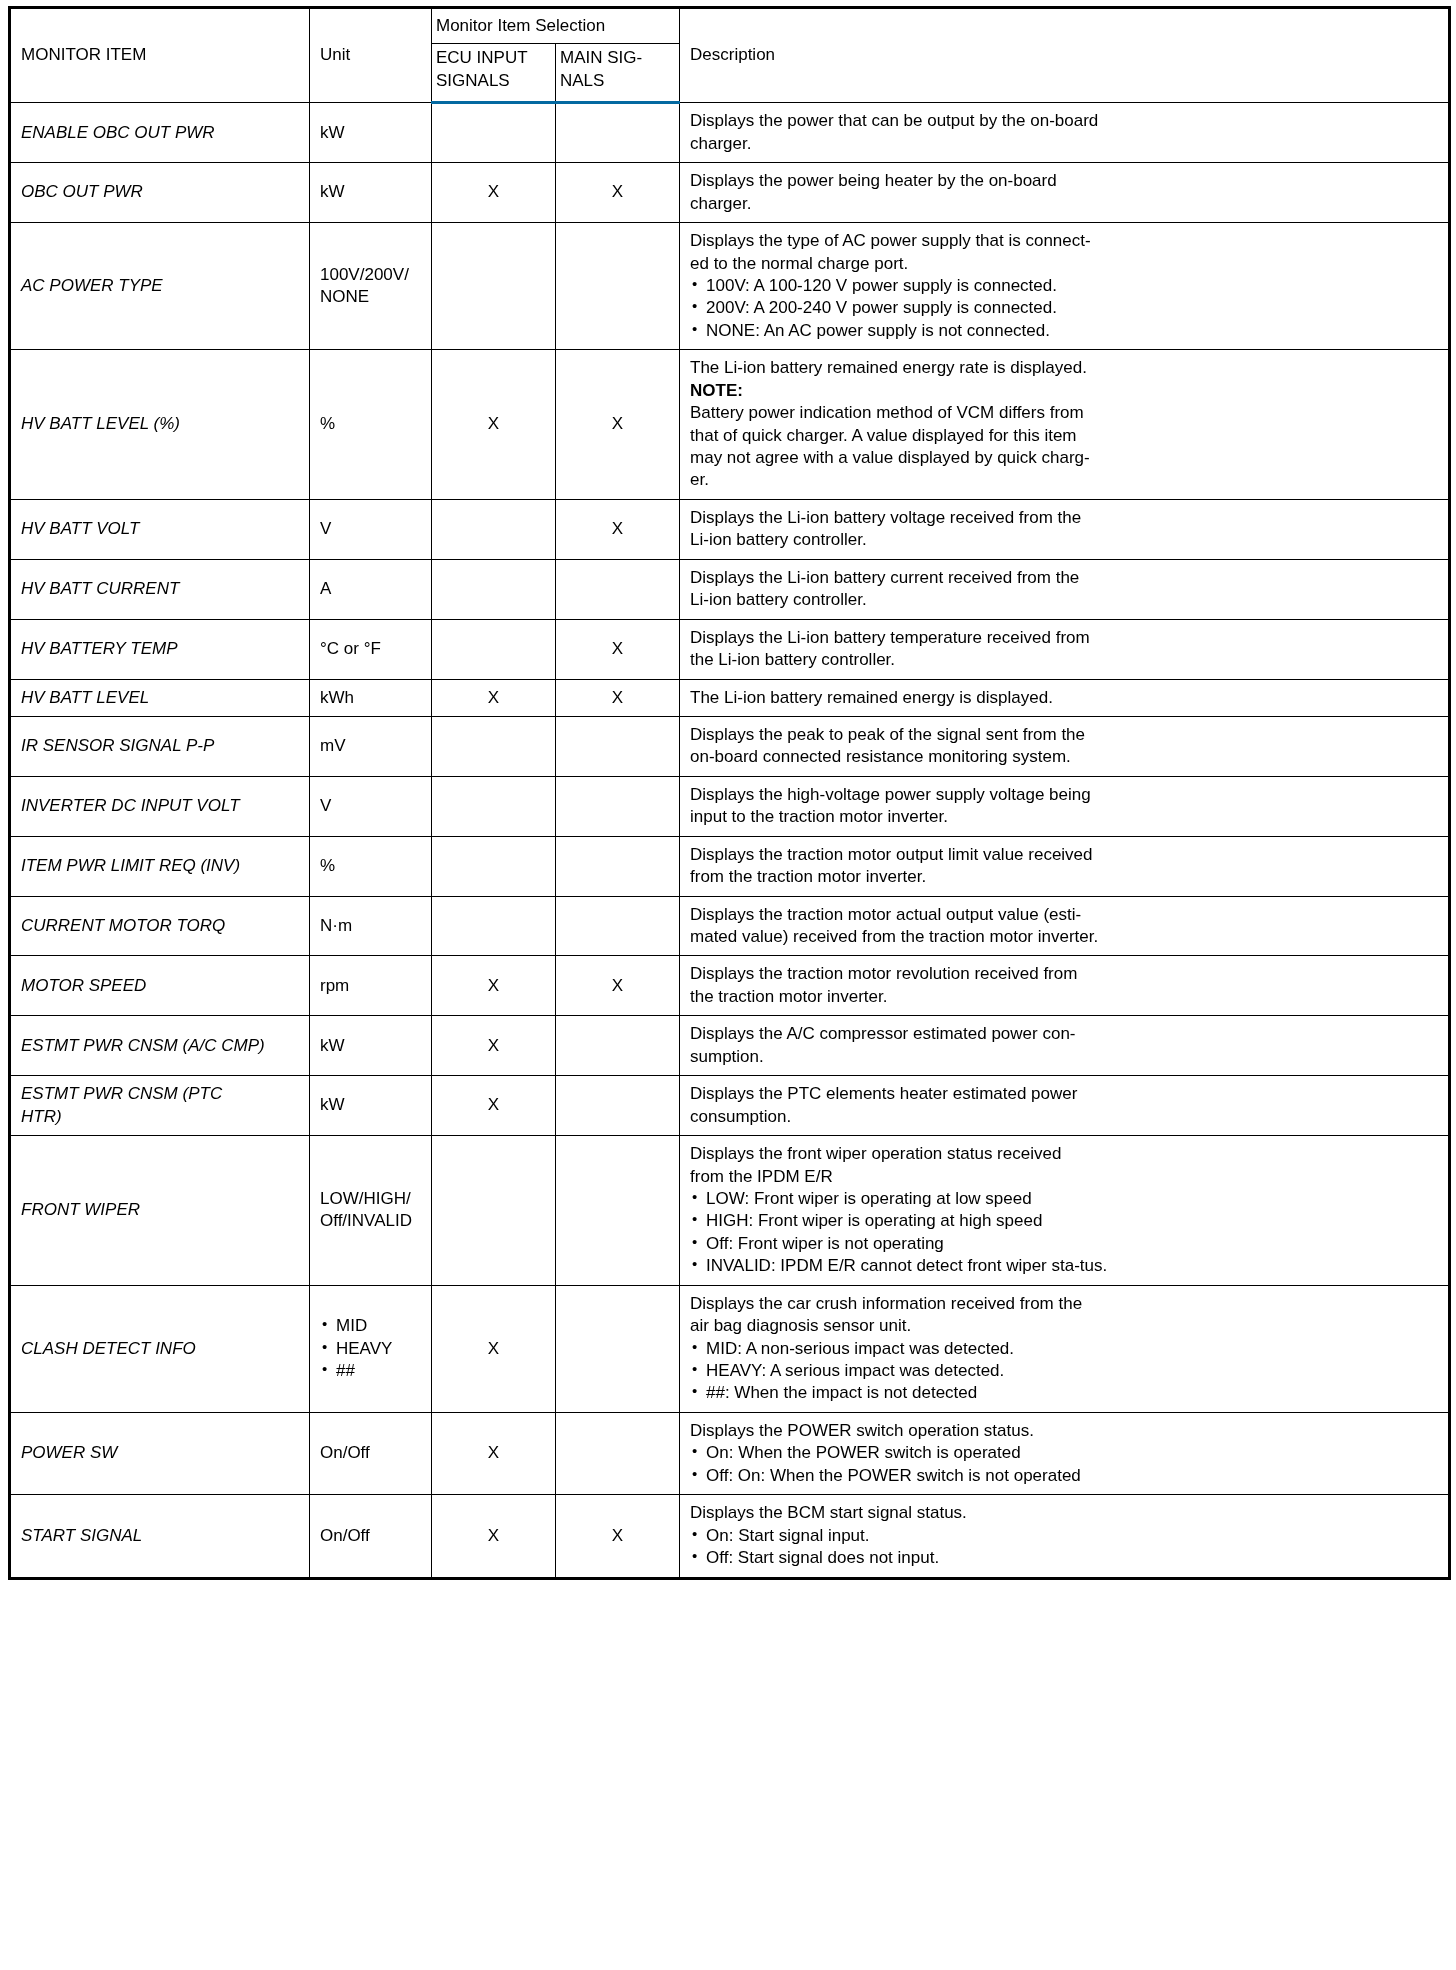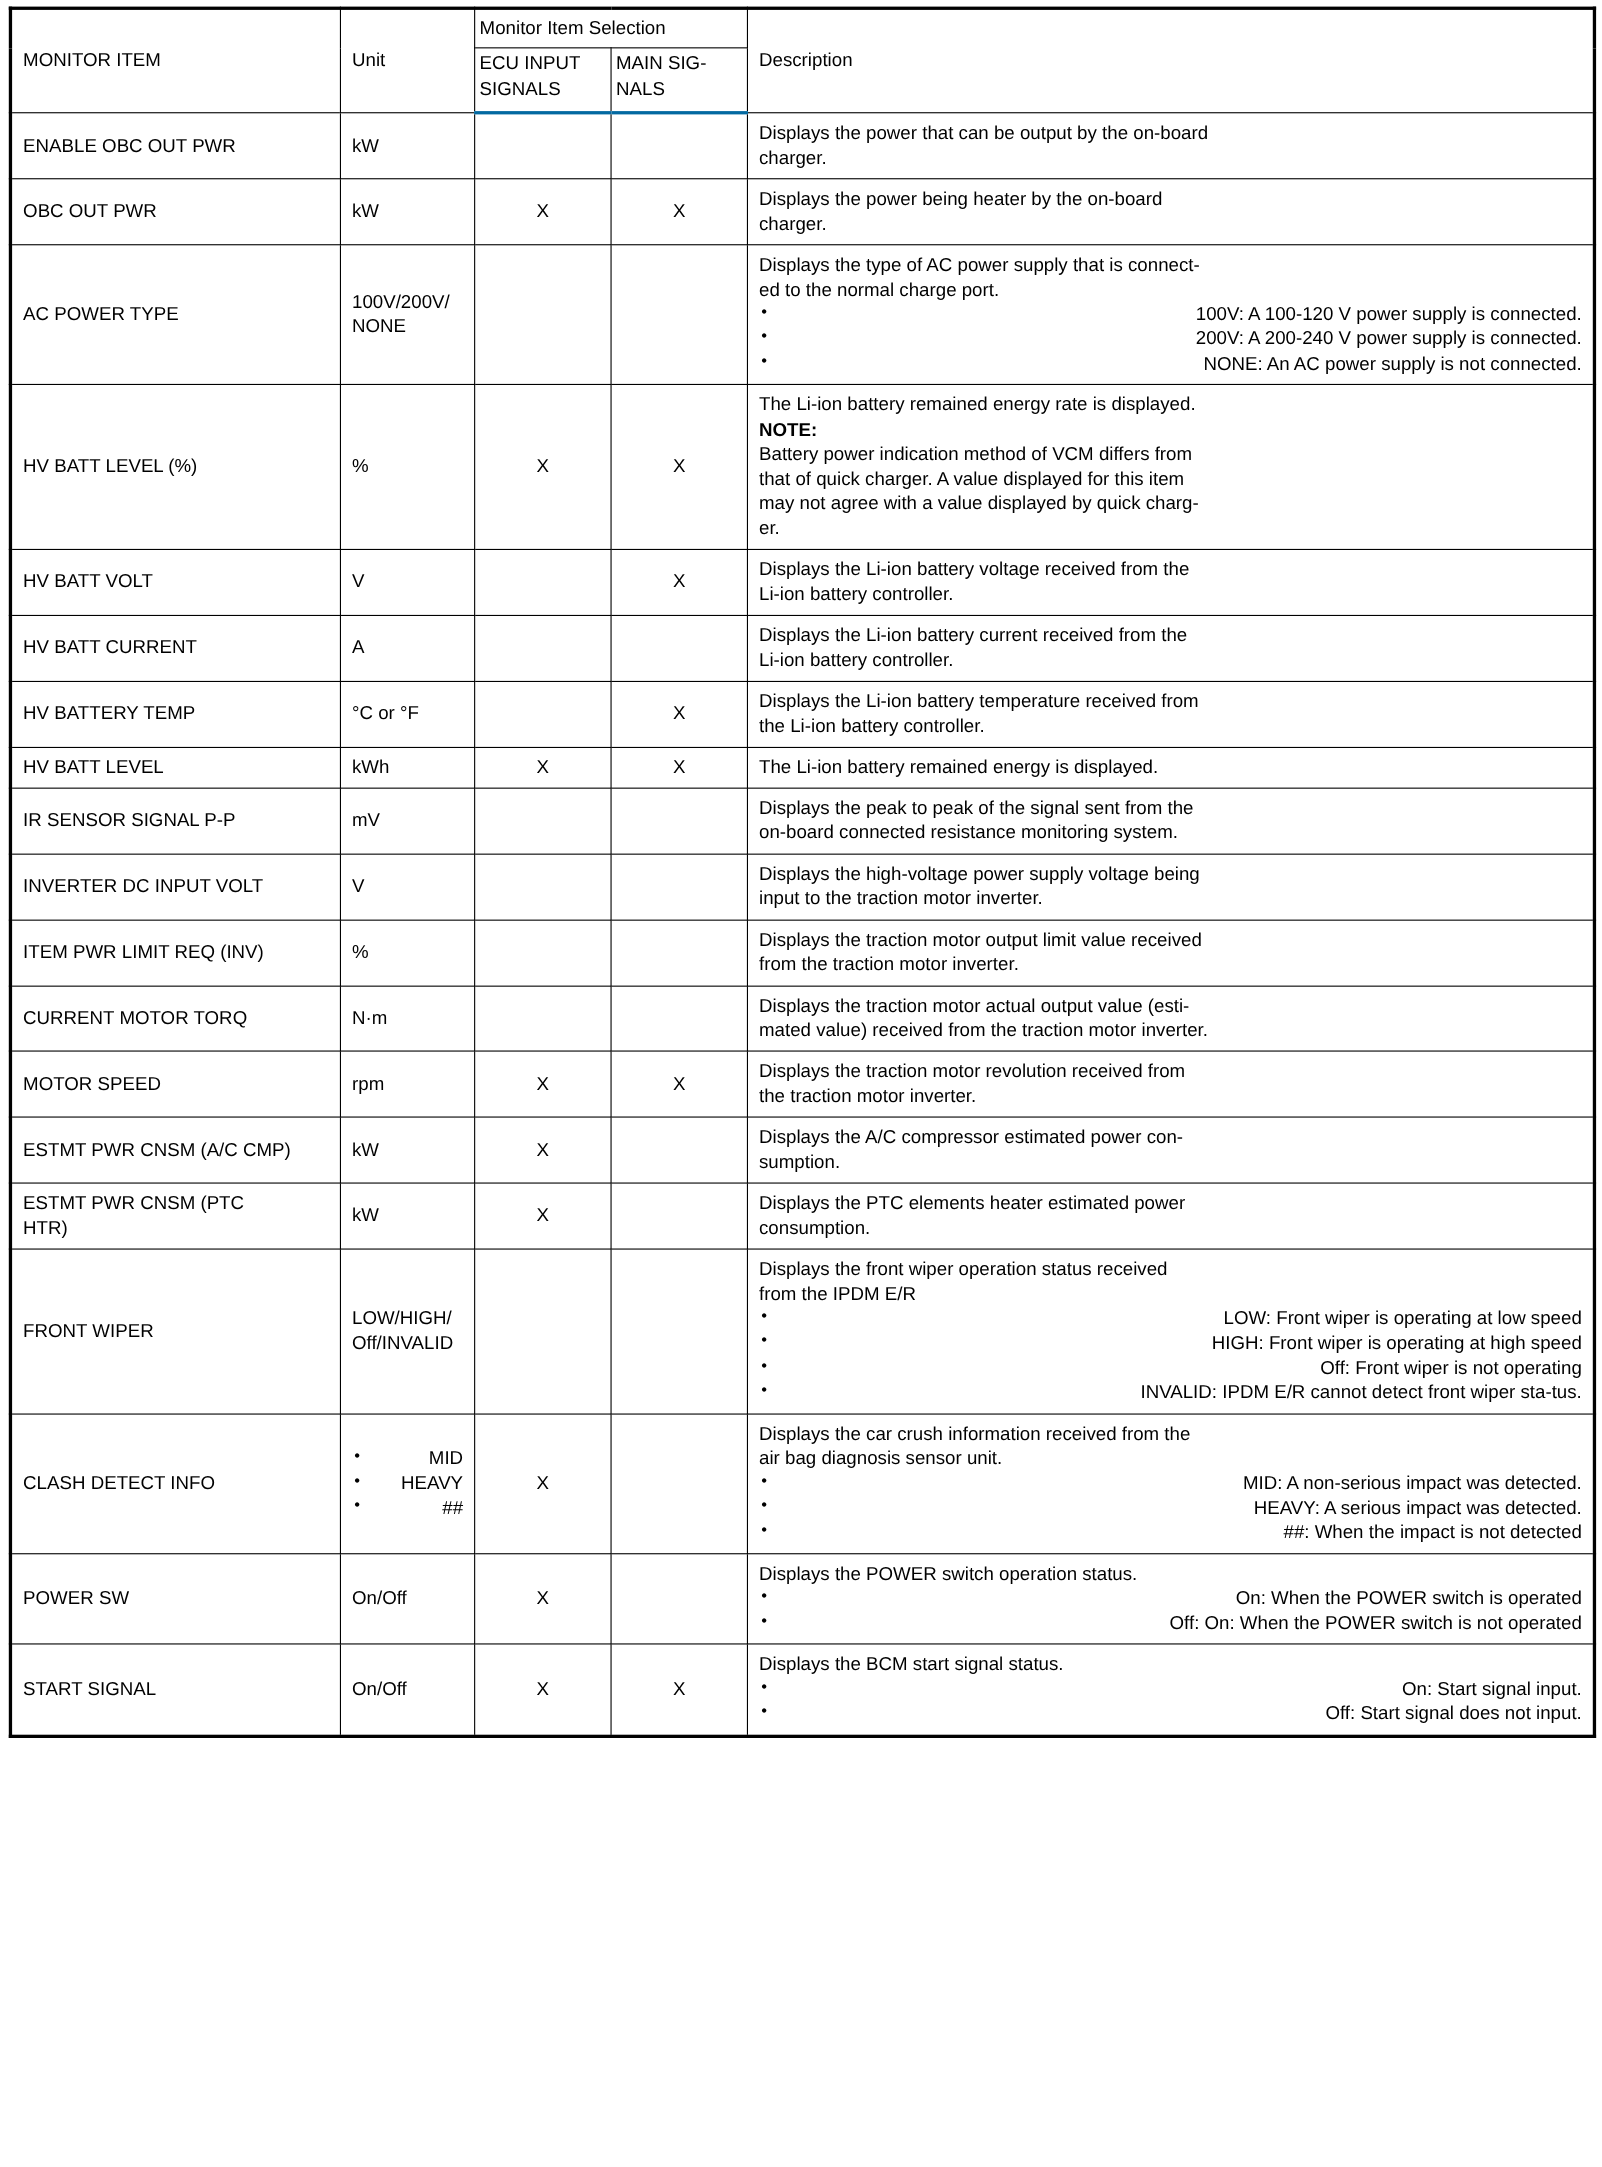--- a/index.html
+++ b/index.html
@@ -57,20 +57,21 @@
   thead tr.head-bottom th {
     border-top: none;
     padding: 3px 4px 9px 4px;
   }
   thead th.heavy-bottom { border-bottom: 3px solid #000; }
   thead tr.head-bottom th { border-bottom: 3px solid #0369a1; }
 
   td.item {
     text-align: left;
     padding-left: 14px;
+    font-style: italic;
   }
   td.unit {
     text-align: left;
     padding-left: 14px;
   }
   td.mark {
     text-align: center;
     font-size: 17px;
   }
   td.desc {
@@ -80,21 +81,20 @@
   }
   ul.bullets {
     list-style: none;
     margin: 0;
     padding: 0;
   }
   ul.bullets li {
     position: relative;
     padding-left: 16px;
     margin: 0;
-    text-align: right;
   }
   ul.bullets li::before {
     content: "\2022";
     position: absolute;
     left: 2px;
     top: -1px;
     font-size: 15px;
   }
   .note-label { font-weight: bold; }
   .desc-line { display: block; }

